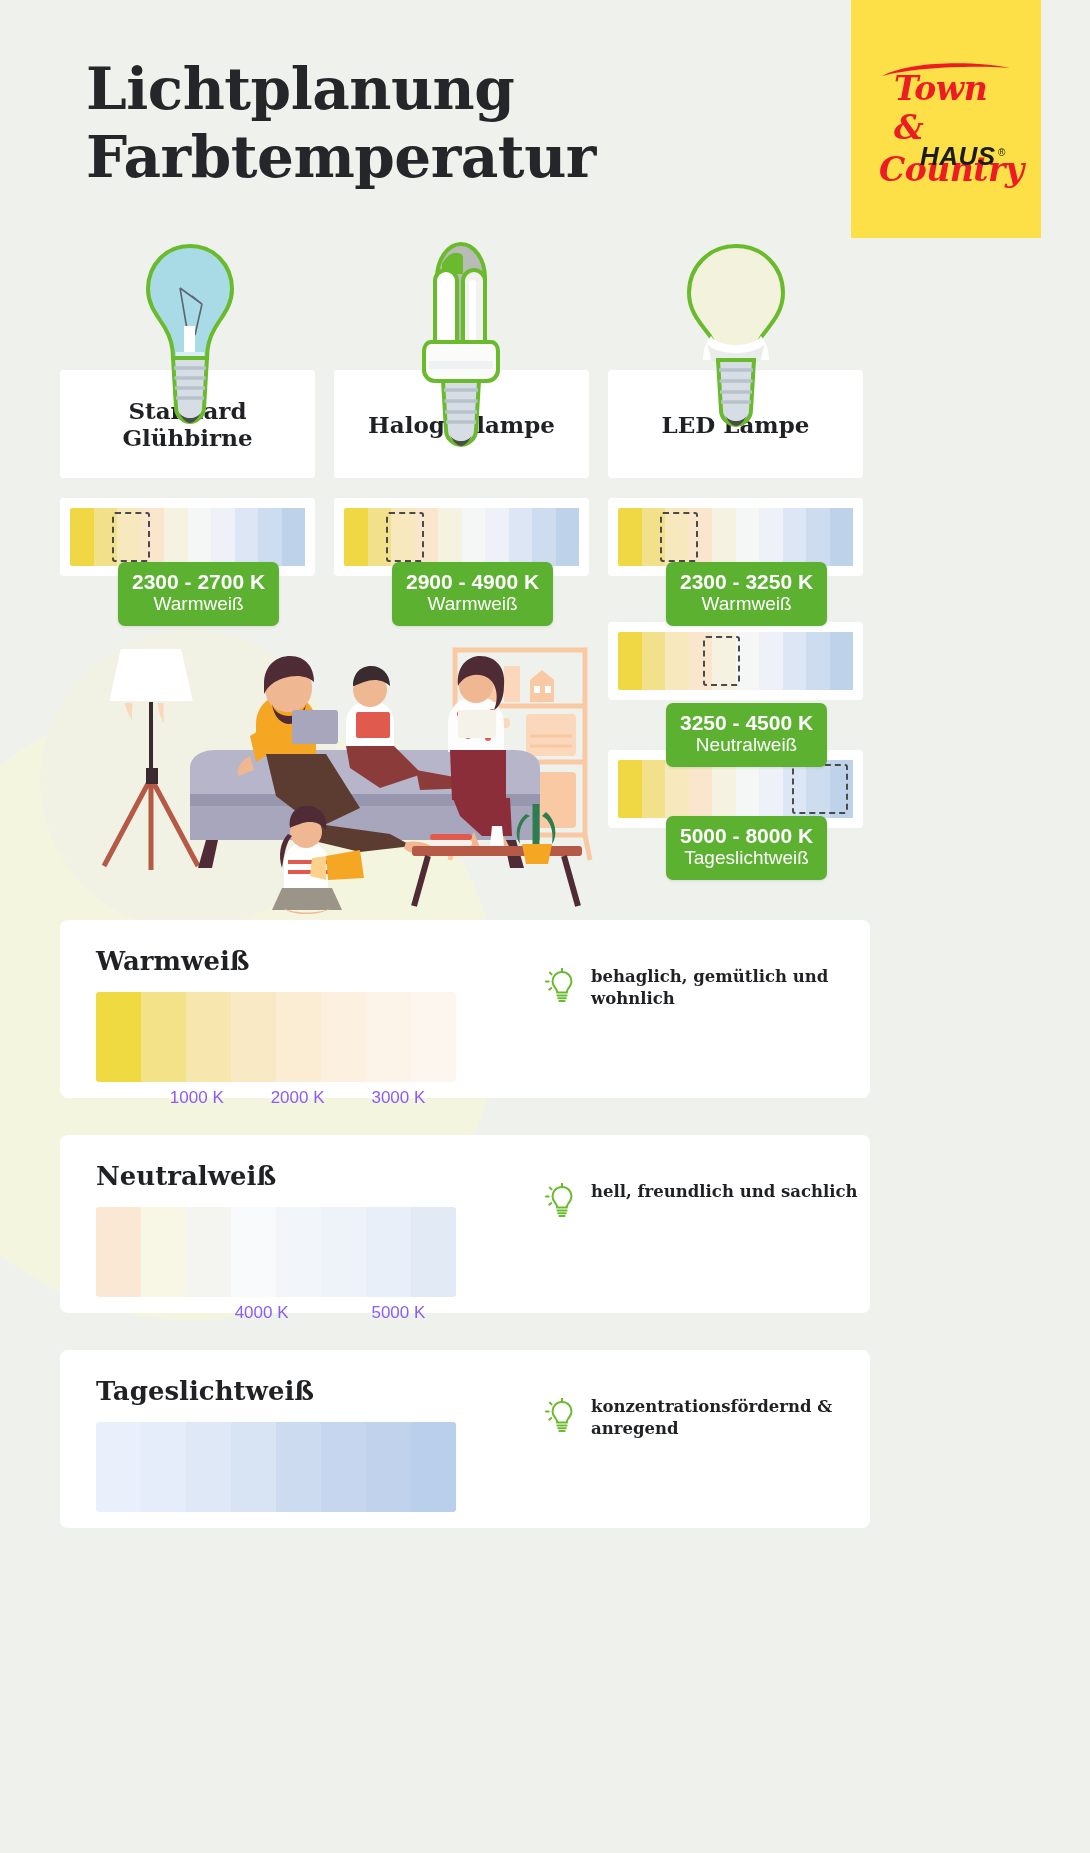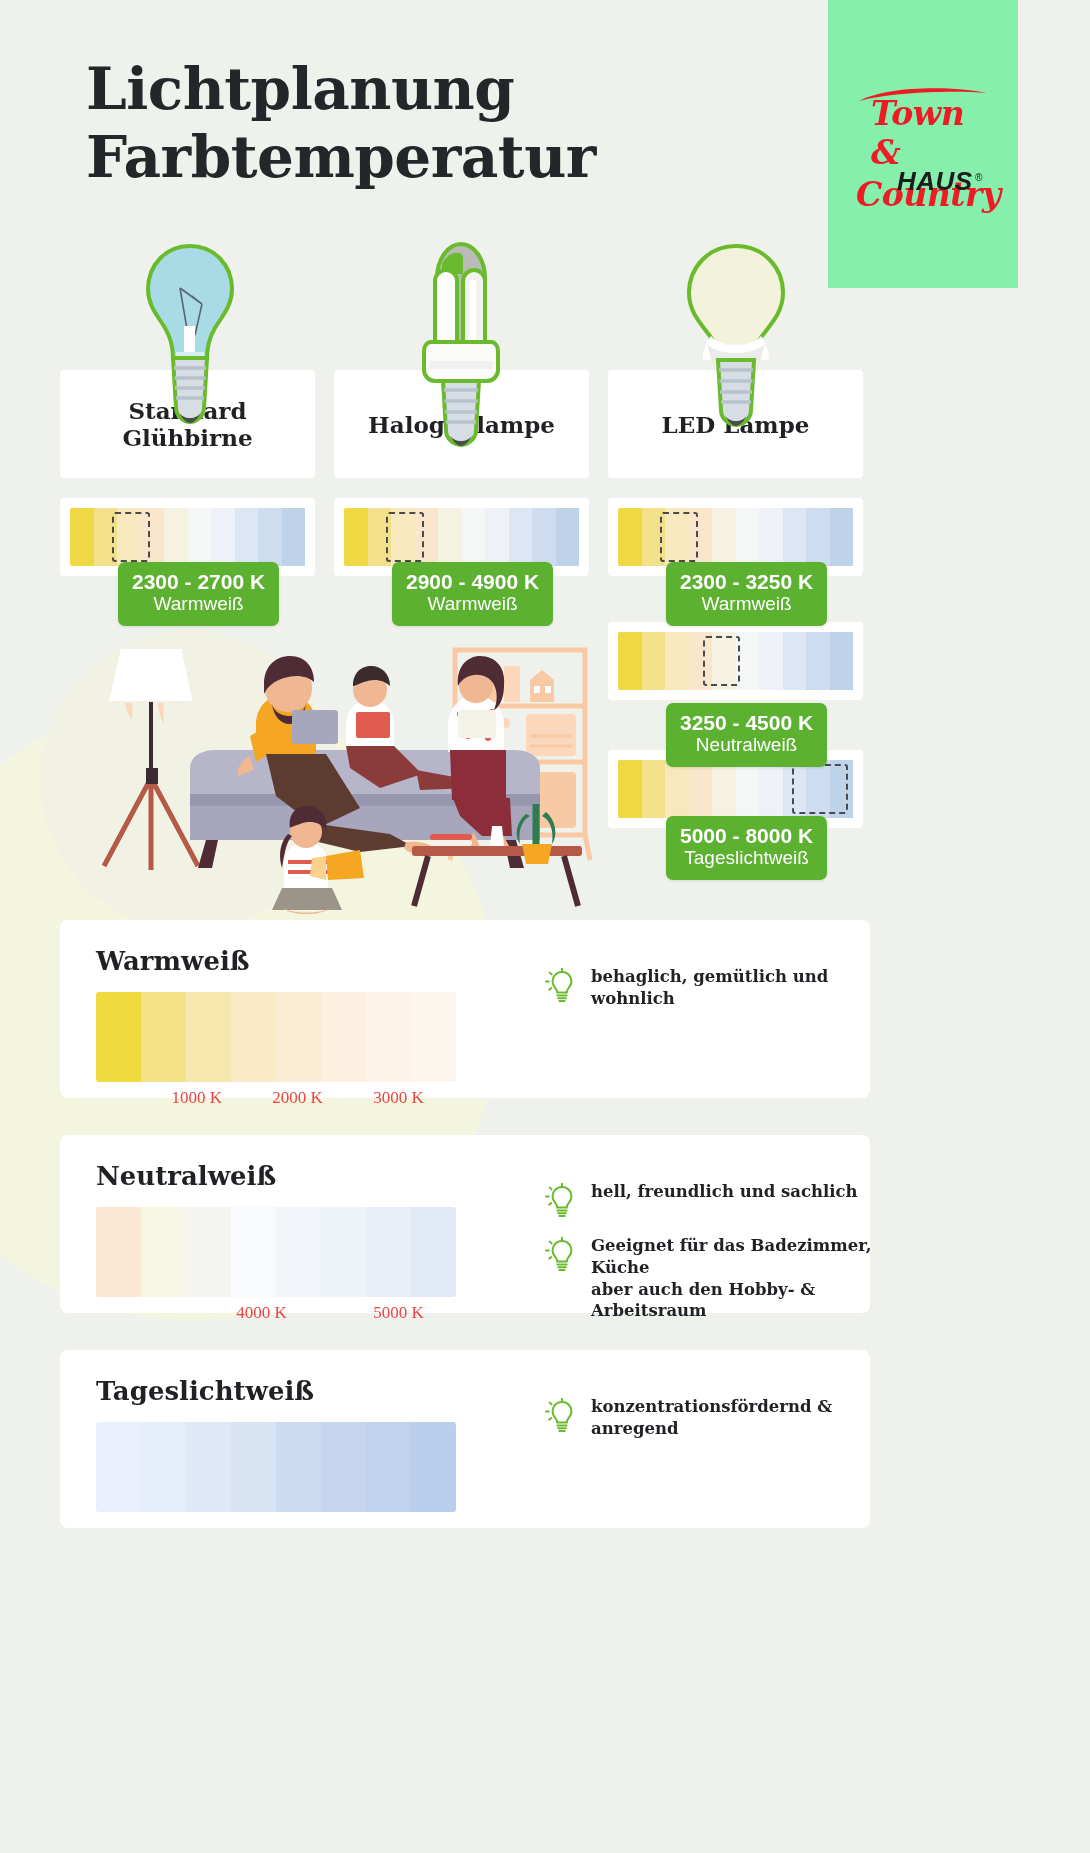--- a/index.html
+++ b/index.html
@@ -26,22 +26,22 @@
 
   
   .header { position: relative; z-index: 3; }
   .page-title {
     position: absolute; left: 86px; top: 55px;
     font-family: "DejaVu Serif", "Liberation Serif", serif;
     font-weight: bold; font-size: 58px; line-height: 1.18;
     color: #24272a; letter-spacing: -0.5px; white-space: pre-line;
   }
   .logo-box {
-    position: absolute; left: 828px; top: 0;
-    width: 190px; height: 288px; background: #86efac;
+    position: absolute; left: 851px; top: 0;
+    width: 190px; height: 238px; background: #fde047;
     display: flex; align-items: center; justify-content: center;
   }
   .logo-inner { width: 140px; height: 125px; position: relative; }
   .logo-swoosh {
     position: absolute; left: 6px; top: 5px; width: 128px; height: 16px;
   }
   .logo-town, .logo-country {
     position: absolute; color: #ed1c24;
     font-family: "DejaVu Serif", "Liberation Serif", serif;
     font-weight: bold; font-style: italic;
@@ -103,21 +103,21 @@
     font-family: "DejaVu Serif", "Liberation Serif", serif;
     font-weight: bold; font-size: 26px; color: #1f2124;
   }
   .panel-strip {
     position: absolute; left: 36px; width: 360px; height: 90px;
     display: flex; border-radius: 3px; overflow: hidden;
   }
   .panel-strip .seg { flex: 1 1 0; }
   .panel-ticks {
     position: absolute; left: 36px; width: 360px; height: 26px;
-    font-family: Liberation Serif, serif; font-size: 17px; color: #ef4444;
+    font-family: Liberation Sans, sans-serif; font-size: 17px; color: #8b5cf6;
   }
   .panel-ticks span { position: absolute; transform: translateX(-50%); white-space: nowrap; }
   .bullets { position: absolute; left: 485px; width: 340px; }
   .bullet { display: flex; align-items: flex-start; margin-bottom: 16px; }
   .bullet-icon { flex: 0 0 34px; width: 34px; height: 36px; margin-right: 12px; margin-top: 2px; }
   .bullet-text {
     font-family: "DejaVu Serif", "Liberation Serif", serif;
     font-weight: bold; font-size: 16.5px; line-height: 1.32; color: #1f2124;
     white-space: pre-line;
   }
@@ -472,36 +472,20 @@
               <path d="M4.8 4.6 L6.6 6.4"></path>
               <path d="M1 13.4 L3.6 13.4"></path>
               <path d="M4.3 21.6 L6.3 20"></path>
               <path d="M12.4 27.5 L21.6 27.5"></path>
               <path d="M13.2 30.3 L20.8 30.3"></path>
               <path d="M14.4 33 L19.6 33"></path>
             </g>
           </svg></span>
         <span class="bullet-text">hell, freundlich und sachlich</span>
       </div>
-      <div class="bullet">
-        <span class="bullet-icon"><svg viewBox="0 0 34 36">
-            <path d="M17 4 C11.5 4 7.5 8.2 7.5 13.4 C7.5 17 9.6 19 11 21 C11.9 22.3 12.2 23.4 12.2 24.6 L21.8 24.6 C21.8 23.4 22.1 22.3 23 21 C24.4 19 26.5 17 26.5 13.4 C26.5 8.2 22.5 4 17 4 Z" fill="none" stroke="#6aba2d" stroke-width="2"></path>
-            <g stroke="#6aba2d" stroke-width="2" stroke-linecap="round">
-              <path d="M17 0.5 L17 3"></path>
-              <path d="M4.8 4.6 L6.6 6.4"></path>
-              <path d="M1 13.4 L3.6 13.4"></path>
-              <path d="M4.3 21.6 L6.3 20"></path>
-              <path d="M12.4 27.5 L21.6 27.5"></path>
-              <path d="M13.2 30.3 L20.8 30.3"></path>
-              <path d="M14.4 33 L19.6 33"></path>
-            </g>
-          </svg></span>
-        <span class="bullet-text">Geeignet für das Badezimmer, Küche
-aber auch den Hobby- &amp; Arbeitsraum</span>
-      </div>
     </div>
 </div>
 
 <div class="panel" style="top:1350px; height:178px;">
   <div class="panel-title">Tageslichtweiß</div>
   <div class="panel-strip" style="top:72px;">
       <div class="seg" style="background: rgb(233, 240, 251);"></div>
       <div class="seg" style="background: rgb(230, 237, 250);"></div>
       <div class="seg" style="background: rgb(223, 232, 247);"></div>
       <div class="seg" style="background: rgb(216, 227, 244);"></div>

